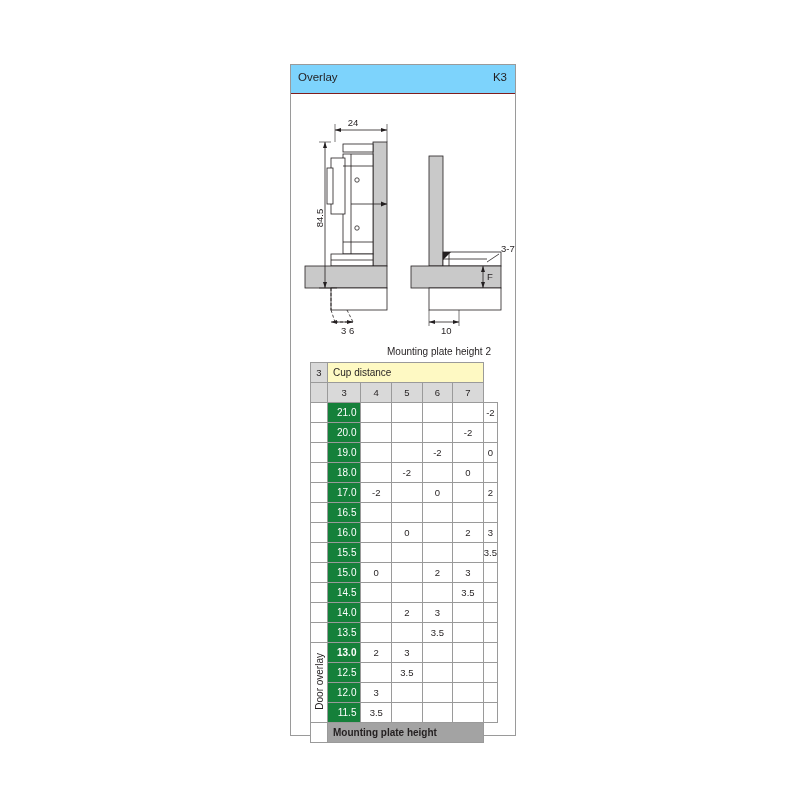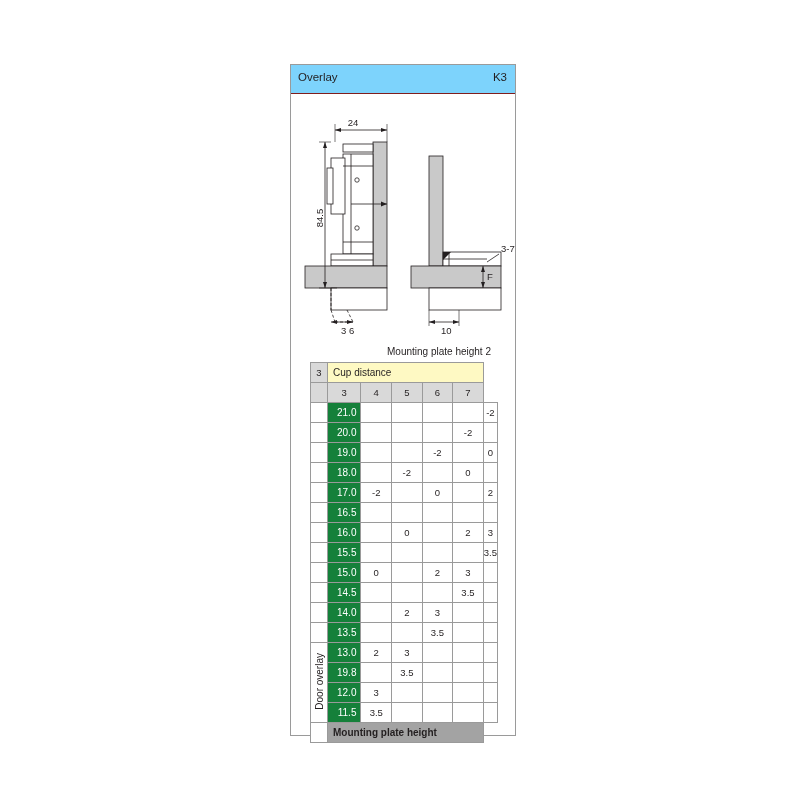--- a/index.html
+++ b/index.html
@@ -238,29 +238,29 @@
             <td class="blank"></td>
             <td class="ov" style="width: 22px; margin-top: 37px;">13.5</td>
             <td></td>
             <td></td>
             <td>3.5</td>
             <td></td>
             <td></td>
           </tr>
           <tr>
             <td class="rot" rowspan="4"><span class="rotwrap">Door overlay</span></td>
-            <td class="ov" style="width: 22px;">13.0</td>
-            <td>2</td>
-            <td>3</td>
-            <td></td>
-            <td></td>
-            <td></td>
-          </tr>
-          <tr>
-            <td class="ov" style="width: 22px;">19.8</td>
+            <td class="ov" style="width: 22px; font-weight: bold;">13.0</td>
+            <td>2</td>
+            <td>3</td>
+            <td></td>
+            <td></td>
+            <td></td>
+          </tr>
+          <tr>
+            <td class="ov" style="width: 22px;">12.5</td>
             <td></td>
             <td>3.5</td>
             <td></td>
             <td></td>
             <td></td>
           </tr>
           <tr>
             <td class="ov" style="width: 22px;">12.0</td>
             <td>3</td>
             <td></td>

